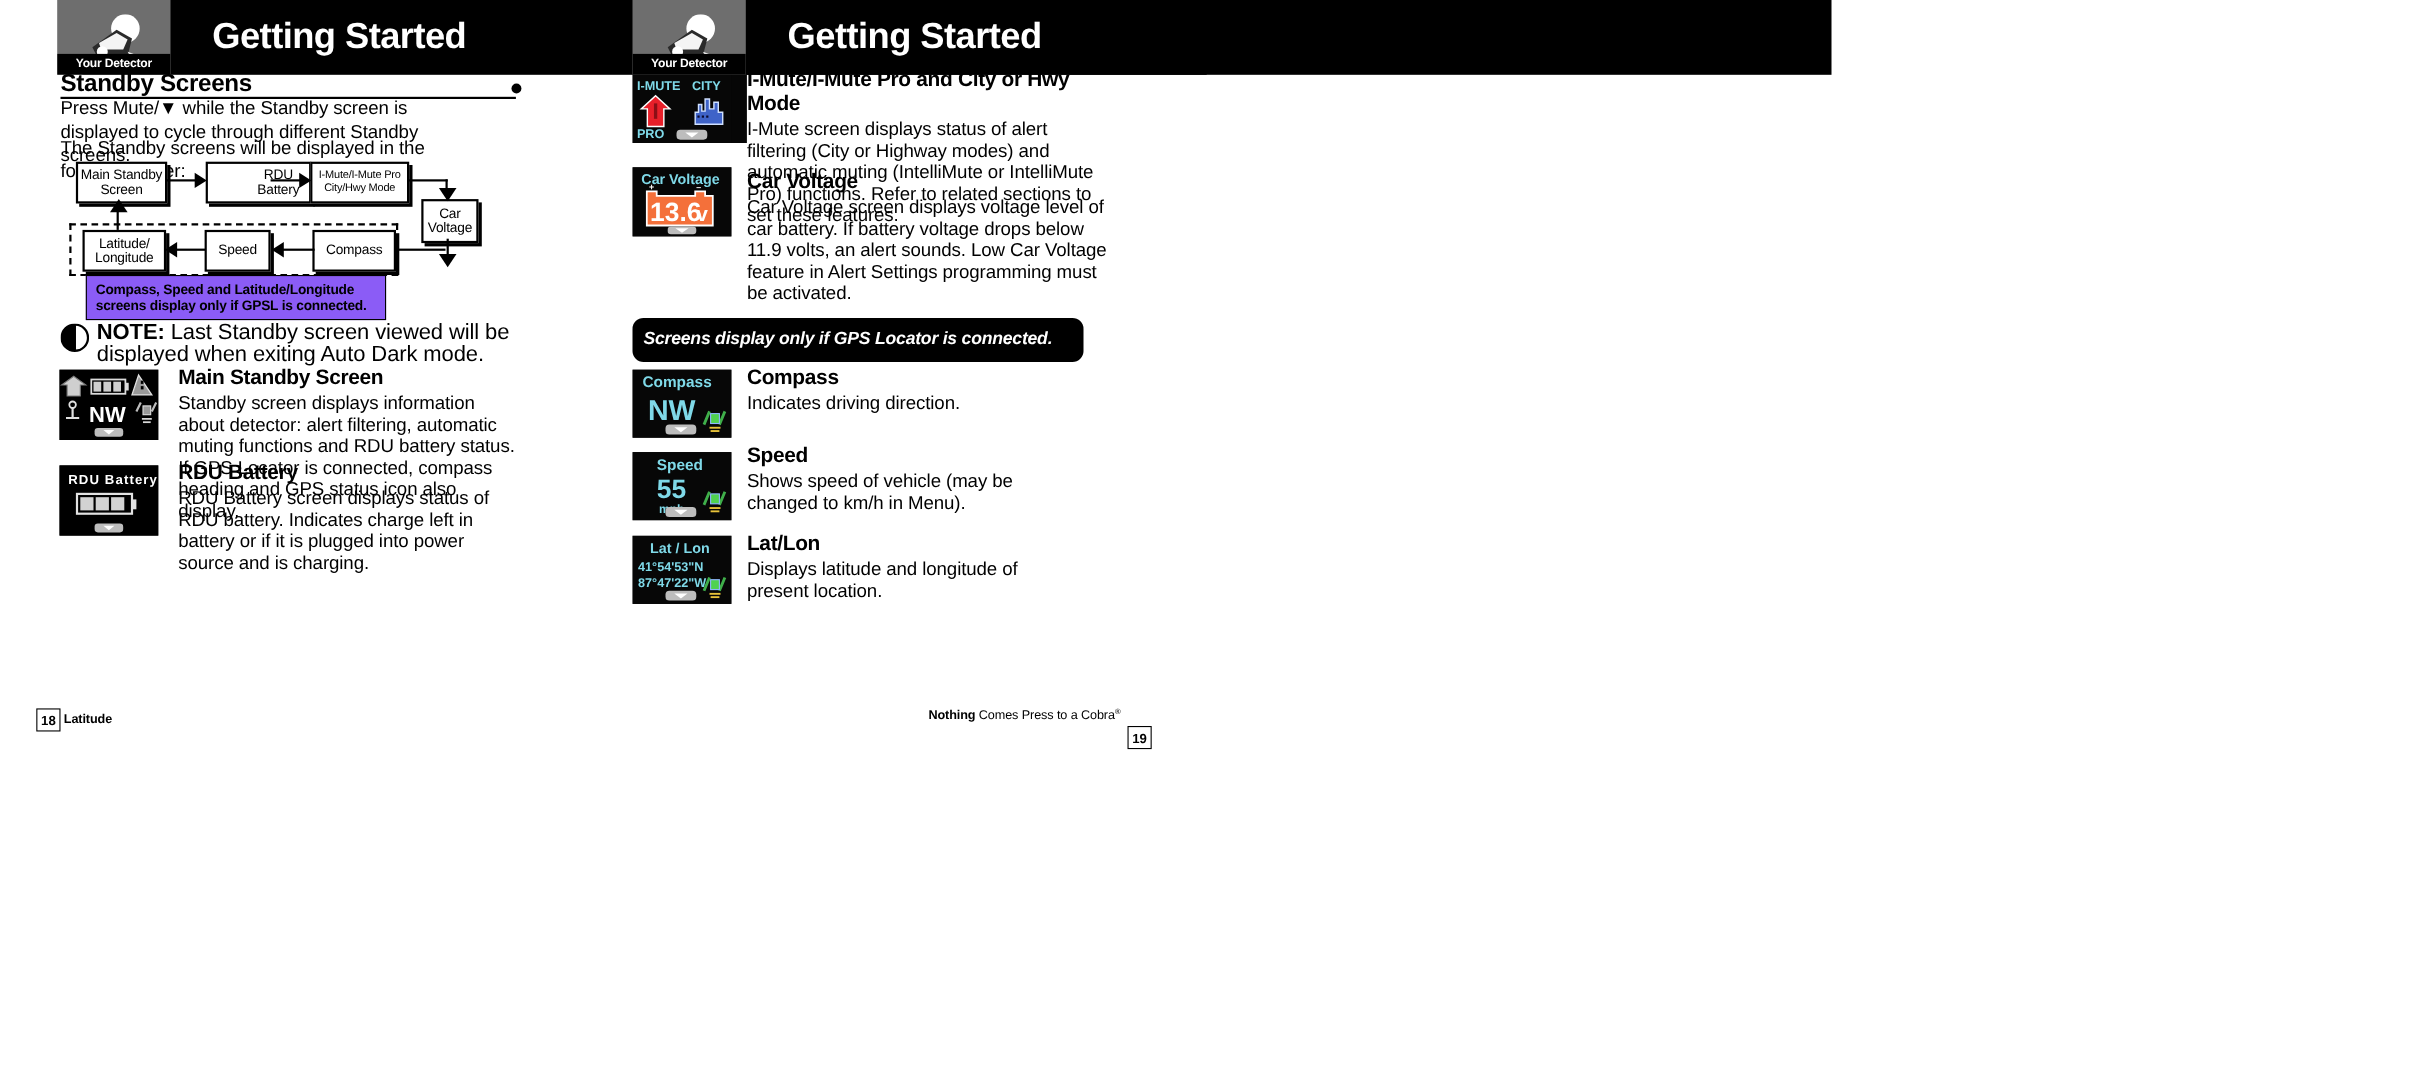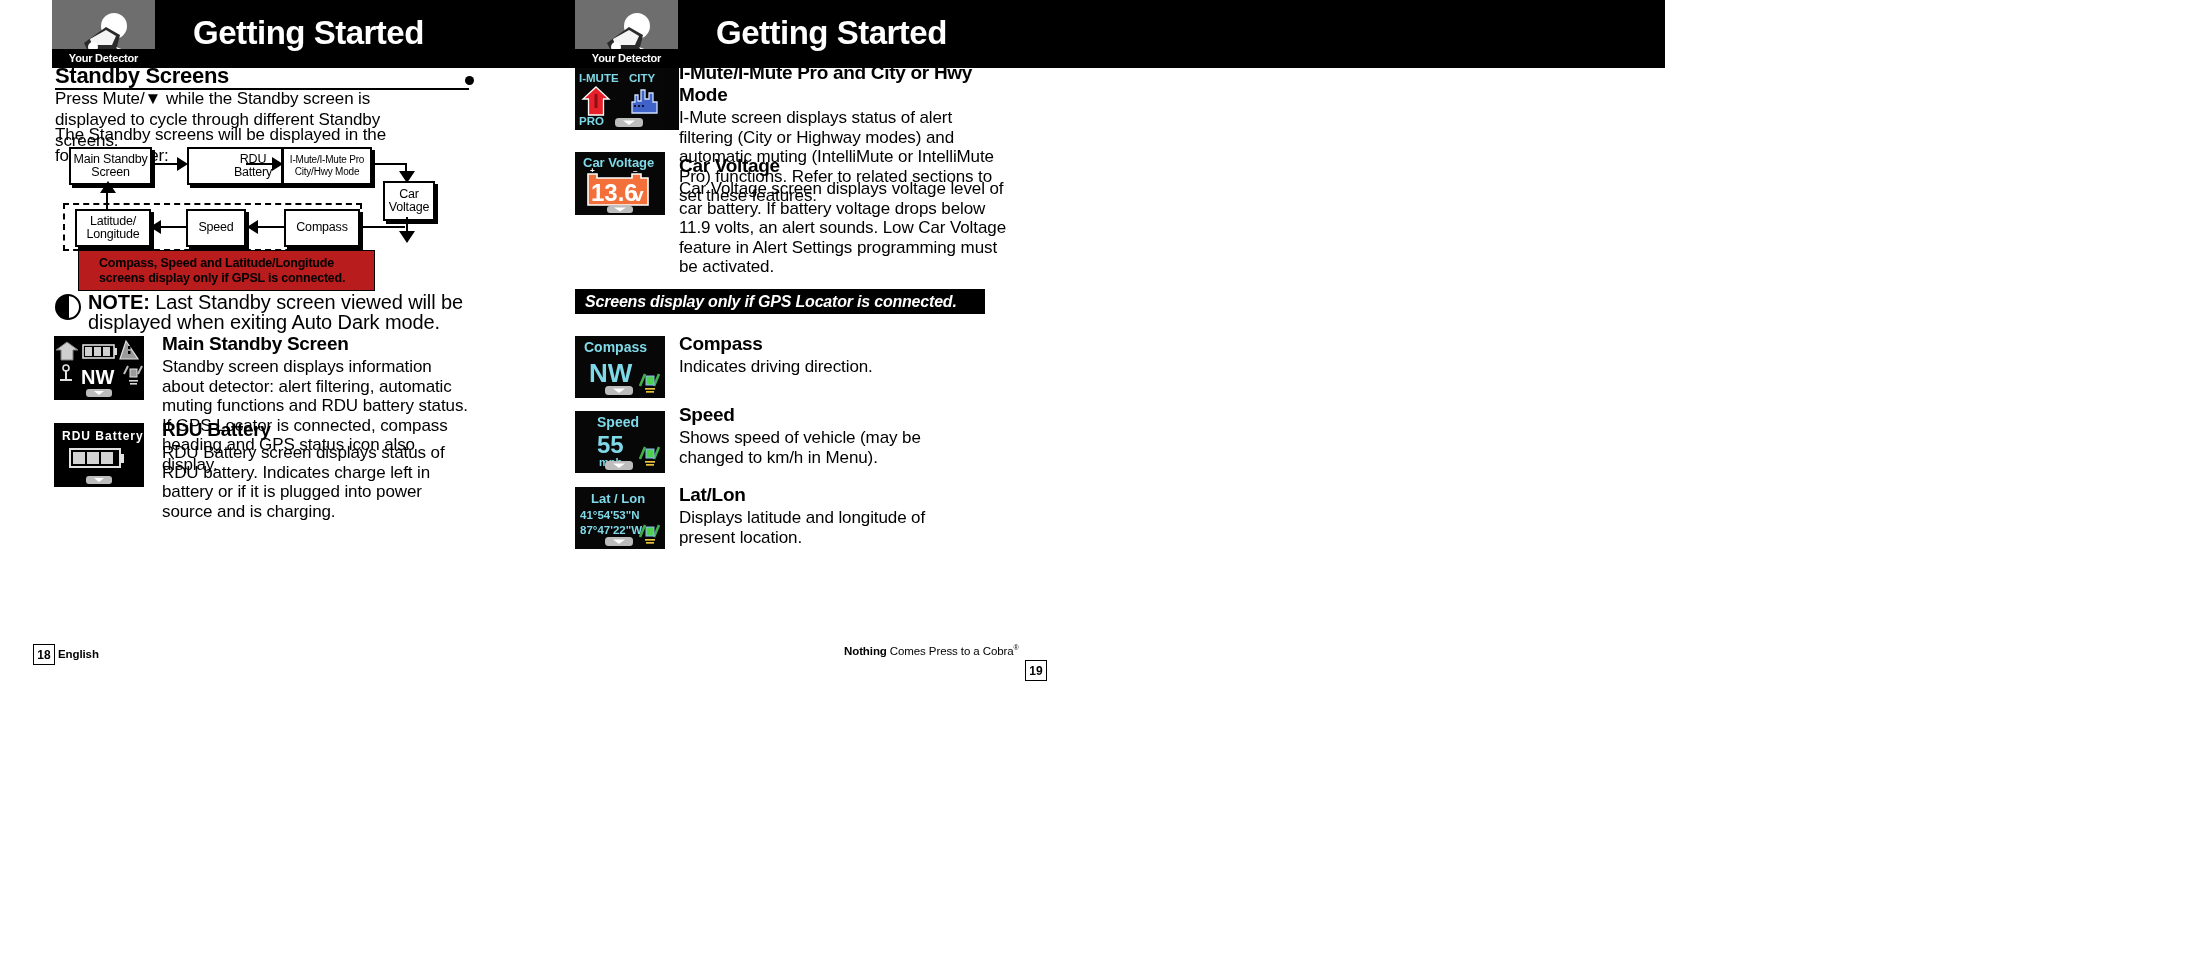--- a/index.html
+++ b/index.html
@@ -37,22 +37,22 @@
   .arw{position:absolute;width:0;height:0;}
   .arw-r{border-top:7px solid transparent;border-bottom:7px solid transparent;
          border-left:11px solid #000;}
   .arw-l{border-top:7px solid transparent;border-bottom:7px solid transparent;
          border-right:11px solid #000;}
   .arw-u{border-left:8px solid transparent;border-right:8px solid transparent;
          border-bottom:12px solid #000;}
   .arw-d{border-left:8px solid transparent;border-right:8px solid transparent;
          border-top:12px solid #000;}
   .dashbox{position:absolute;border:2px dashed #000;}
-  .gpsl-note{position:absolute;border:1.5px solid #000;background:#b91c1c;
-             font-size:12.5px;font-weight:bold;line-height:14.5px;padding:5px 20px;
+  .gpsl-note{position:absolute;border:1.5px solid #000;background:#8b5cf6;
+             font-size:12.5px;font-weight:bold;line-height:14.5px;padding:5px 8px;
              letter-spacing:-0.2px;}
 
   
   .note-wrap{position:absolute;left:55px;top:292px;width:400px;}
   .note-icon{position:absolute;left:0;top:2px;width:26px;height:26px;}
   .note-txt{position:absolute;left:33px;top:0;width:405px;font-size:20px;
             line-height:20px;letter-spacing:-0.1px;}
   .note-txt b{font-weight:bold;}
 
   
@@ -222,21 +222,21 @@
         <path d="M40 55 l5 4 l5 -4 Z" fill="#ffffff"></path>
       </svg>
     </div>
   </div>
   <div class="figblock" style="left:162px;top:419px;width:300px;">
     <div class="figcap-h">RDU Battery</div>
     <div class="figcap-p">RDU Battery screen displays status of RDU battery. Indicates charge left in battery or if it is plugged into power source and is charging.</div>
   </div>
 
   <div class="pgnum" style="left:33px;top:644px;width:20px;height:19px;">18</div>
-  <div class="footer-txt" style="left:58px;top:648px;font-weight:bold;">English</div>
+  <div class="footer-txt" style="left:58px;top:648px;font-weight:bold;">Latitude</div>
 
 </div>
 
 <div class="page right-page">
 
   <div class="hdr hdr-right" style="left:-522px;width:1090px;"></div>
   <div class="logo-tab" style="left:-522px;">
     <svg class="car" viewBox="0 0 62 42">
       <circle cx="38" cy="13" r="13" fill="#fff"></circle>
       <path d="M8 30 L30 14 L44 22 L40 38 L12 38 Z" fill="#2a2a2a"></path>
@@ -287,21 +287,21 @@
         <rect x="32" y="54" width="26" height="7" rx="3" fill="#bdbdbd"></rect>
         <path d="M39 55.5 l6 4 l6 -4 Z" fill="#ffffff"></path>
       </svg>
     </div>
   </div>
   <div class="figblock" style="left:-418px;top:155px;width:330px;">
     <div class="figcap-h">Car Voltage</div>
     <div class="figcap-p">Car Voltage screen displays voltage level of car battery. If battery voltage drops below 11.9 volts, an alert sounds. Low Car Voltage feature in Alert Settings programming must be activated.</div>
   </div>
 
-  <div class="banner" style="left:-522px;top:289px;width:400px;height:25px;">Screens display only if GPS Locator is connected.</div>
+  <div class="banner" style="left:-522px;top:289px;width:400px;height:40px;border-radius:10px;">Screens display only if GPS Locator is connected.</div>
 
   <div class="figblock" style="left:-522px;top:336px;">
     <div class="lcd" style="width:90px;height:62px;">
       <svg viewBox="0 0 90 62" width="90" height="62">
         <rect width="90" height="62" fill="#070707"></rect>
         <text x="9" y="16" font-family="Liberation Sans, sans-serif" font-size="14" font-weight="bold" fill="#7fd9e8">Compass</text>
         <text x="14" y="46" font-family="Liberation Sans, sans-serif" font-size="26" font-weight="bold" fill="#7fd9e8">NW</text>
         <path d="M65 50 l5 -12 M79 50 l5 -12" stroke="#3fae4a" stroke-width="2.6"></path>
         <rect x="71" y="40" width="8" height="9" fill="#4fd24f" stroke="#8fb8ff" stroke-width="1"></rect>
         <rect x="70" y="52" width="10" height="1.7" fill="#e8c33a"></rect>

